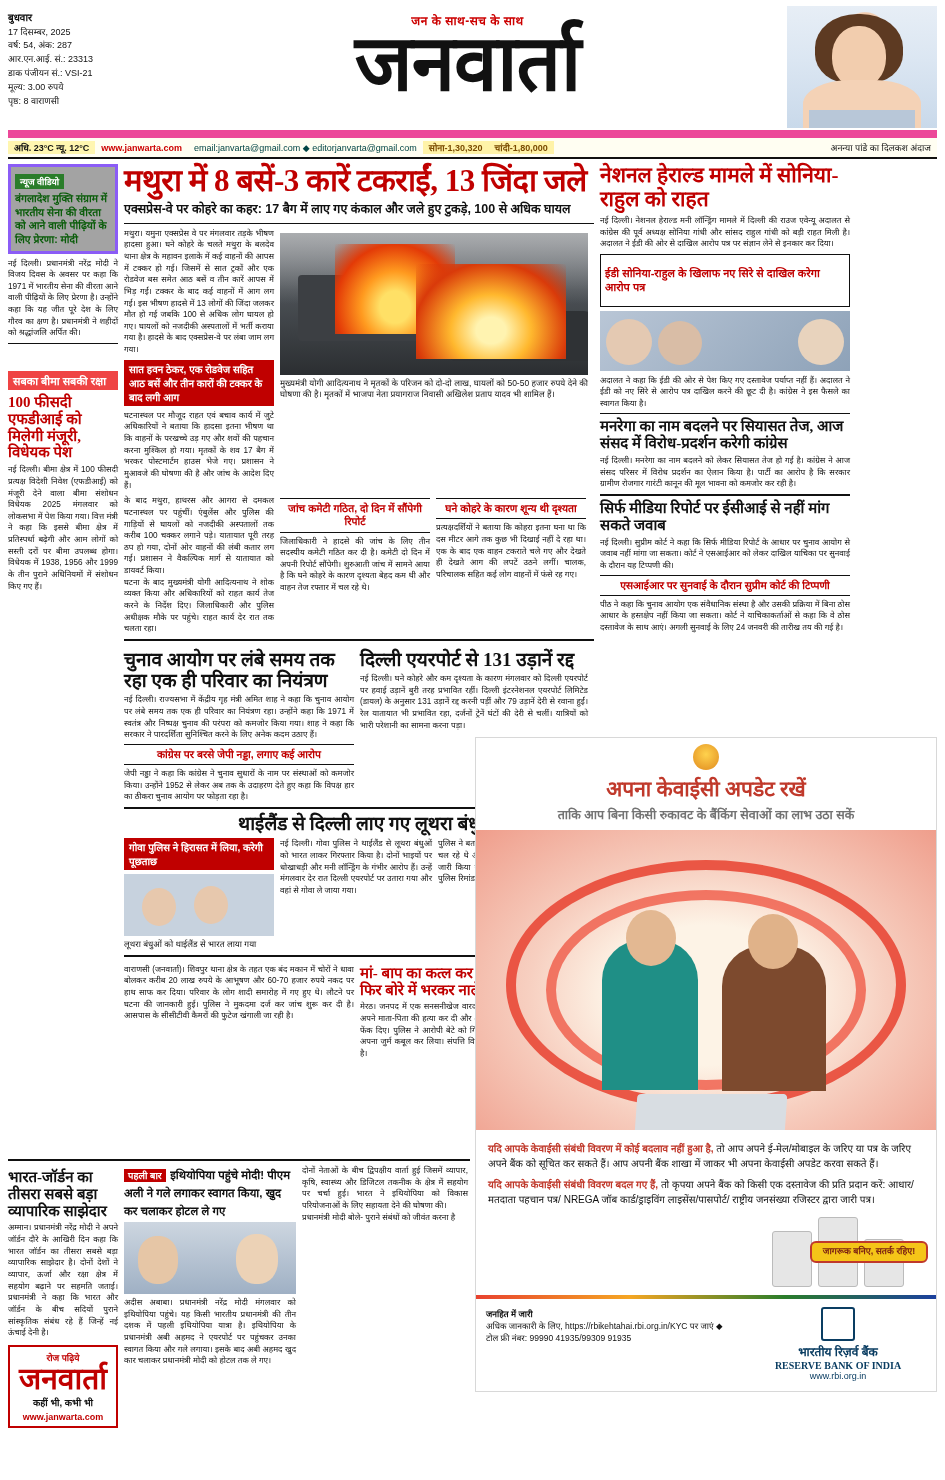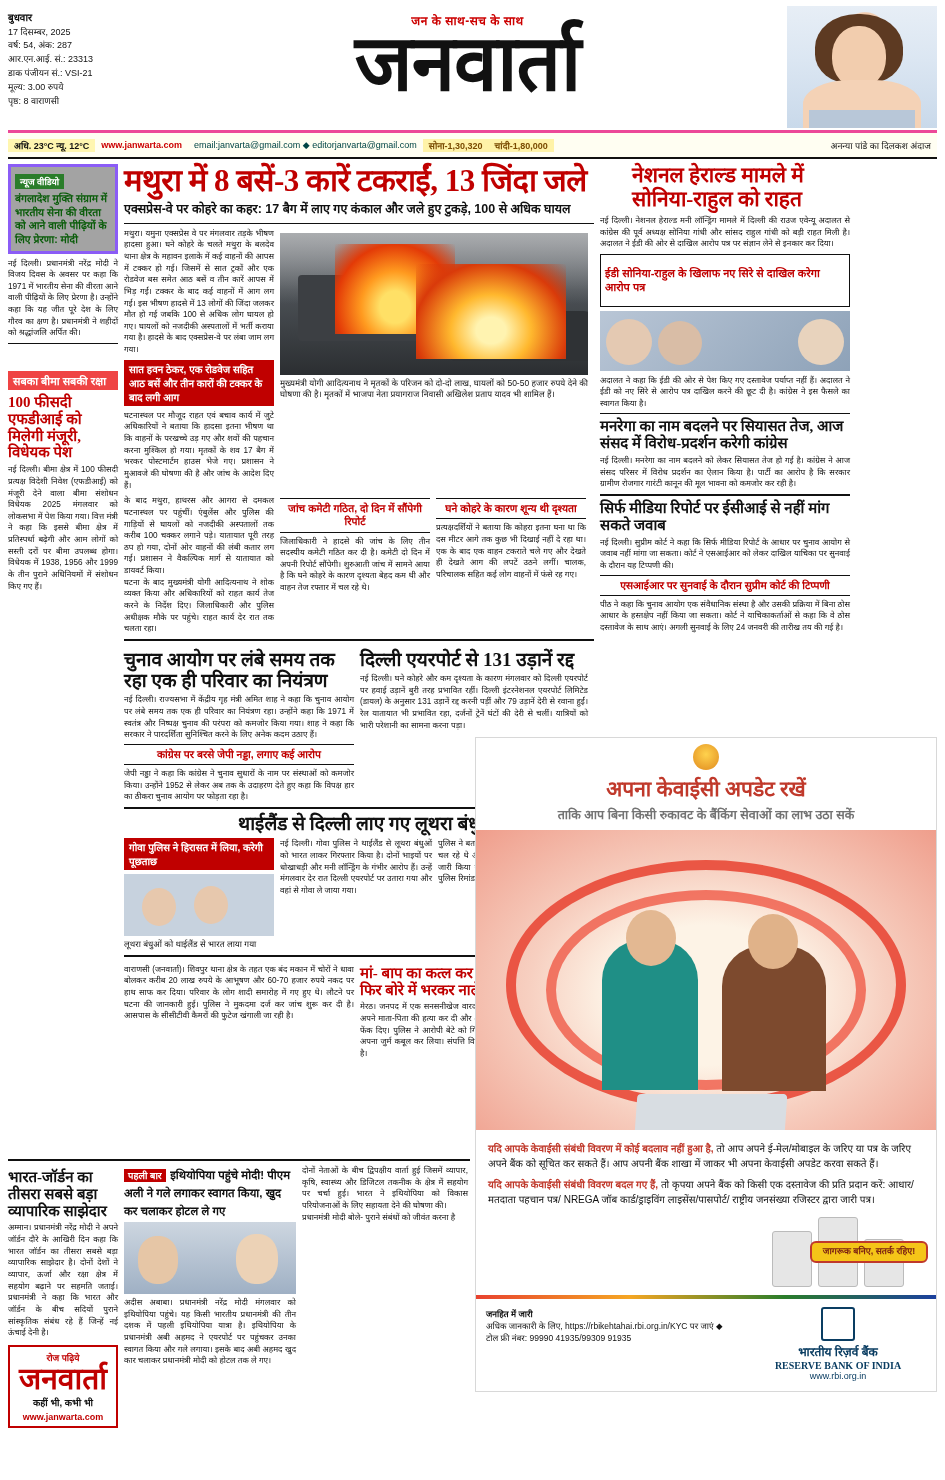--- a/index.html
+++ b/index.html
@@ -33,21 +33,21 @@
       linear-gradient(180deg,#e7eef6 0%, #dbe6f2 45%, #c9d9ea 100%);
   }
   .mh-photo .hair { position:absolute; left:28px; top:8px; width:88px; height:70px; background:#5d3a22; border-radius:48% 48% 42% 42%; }
   .mh-photo .face { position:absolute; left:45px; top:20px; width:54px; height:62px; background:#f2cdae; border-radius:48%; }
   .mh-photo .body { position:absolute; left:16px; top:74px; width:118px; height:60px; background:#f4d2b6; border-radius:40% 40% 0 0; }
   .mh-photo .dress { position:absolute; left:22px; top:104px; width:106px; height:30px; background:#b8c7d8; }
 
   
   .infostrip {
     height:29px; margin-top:2px;
-    border-top:3px solid #ec4899; border-bottom:2px solid #111;
+    border-top:8px solid #ec4899; border-bottom:2px solid #111;
     display:flex; align-items:center; font-size:9px;
     background:#fffef2;
   }
   .is-cell { padding:0 6px; white-space:nowrap; }
   .is-weather { background:#fff6b0; font-weight:bold; }
   .is-web { color:#c00; font-weight:bold; }
   .is-mail { color:#044; }
   .is-gold { background:#fff3a8; font-weight:bold; color:#7a4b00; }
   .is-last { flex:1; text-align:right; padding-right:6px; }
 
@@ -94,21 +94,21 @@
   }
   .boxhead.sm { font-size:15px; }
   .boxhead.red { color:#c00000; }
 
   .subhead-red { color:#c00000; font-weight:bold; font-size:10.5px; text-align:center; margin:3px 0; line-height:1.25; }
   .subhead-box { border-top:1px solid #111; border-bottom:1px solid #111; padding:3px 2px; }
 
   
   .rt-hl {
     font-family:"Liberation Serif", serif; font-weight:bold; color:#c00000;
-    font-size:21px; line-height:1.12;margin-left:32px;
+    font-size:21px; line-height:1.12;
   }
   .rt-photo { width:100%; height:60px; margin:4px 0;
     background:linear-gradient(135deg,#b9c6d6,#8ea2b8); position:relative; overflow:hidden;}
   .rt-photo .p1{position:absolute;left:6px;top:8px;width:46px;height:46px;border-radius:50%;background:#e4c9b2;}
   .rt-photo .p2{position:absolute;left:58px;top:10px;width:44px;height:44px;border-radius:50%;background:#d9bda6;}
   .rt-photo .p3{position:absolute;right:6px;top:8px;width:46px;height:46px;border-radius:50%;background:#e8d3bd;}
   .rt-sub { background:#fff; border:1px solid #111; padding:11px 4px; font-size:11px; font-weight:bold; color:#c00000; line-height:1.3; margin:4px 0;}
 
   
   .greenbox { border:3px solid #8b5cf6; background:#a3a3a3; padding:4px; margin-top:0; }

